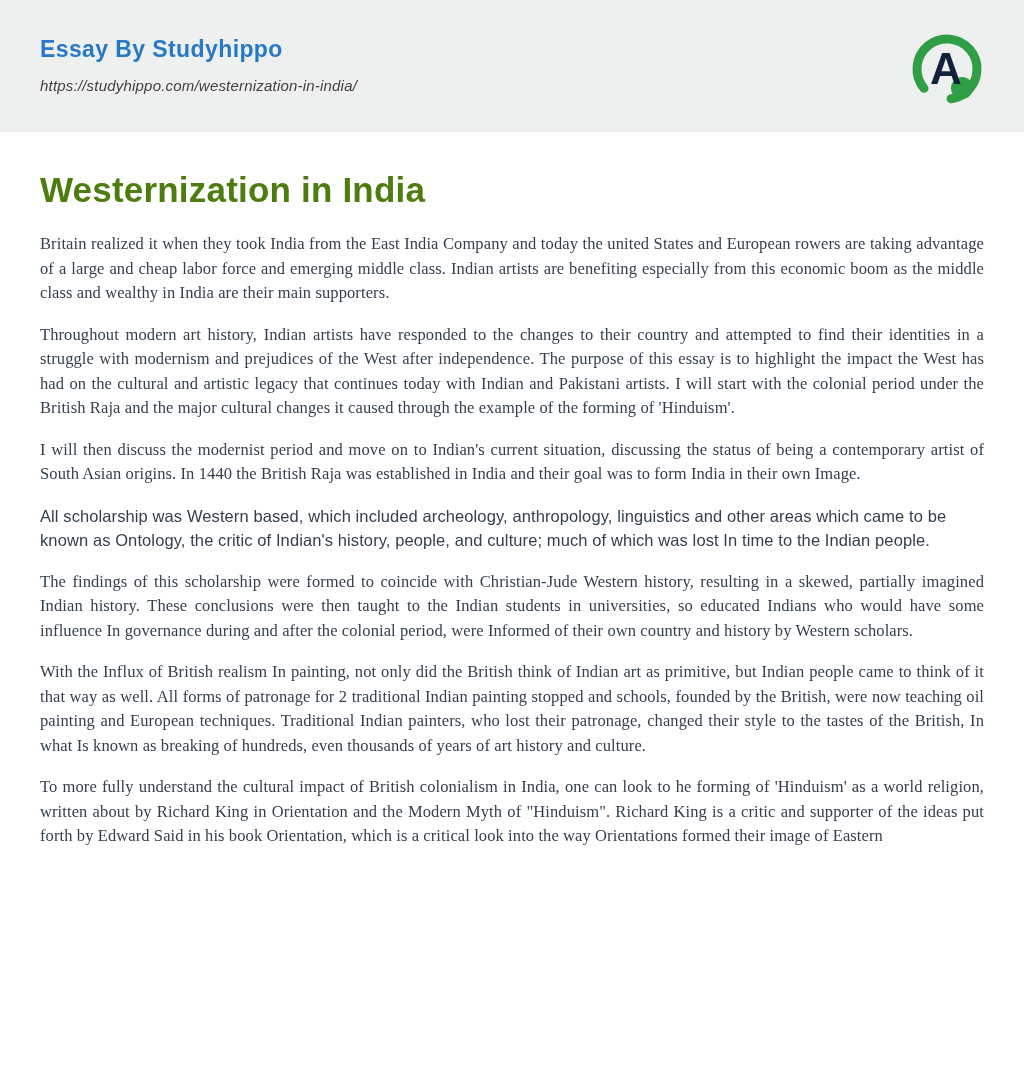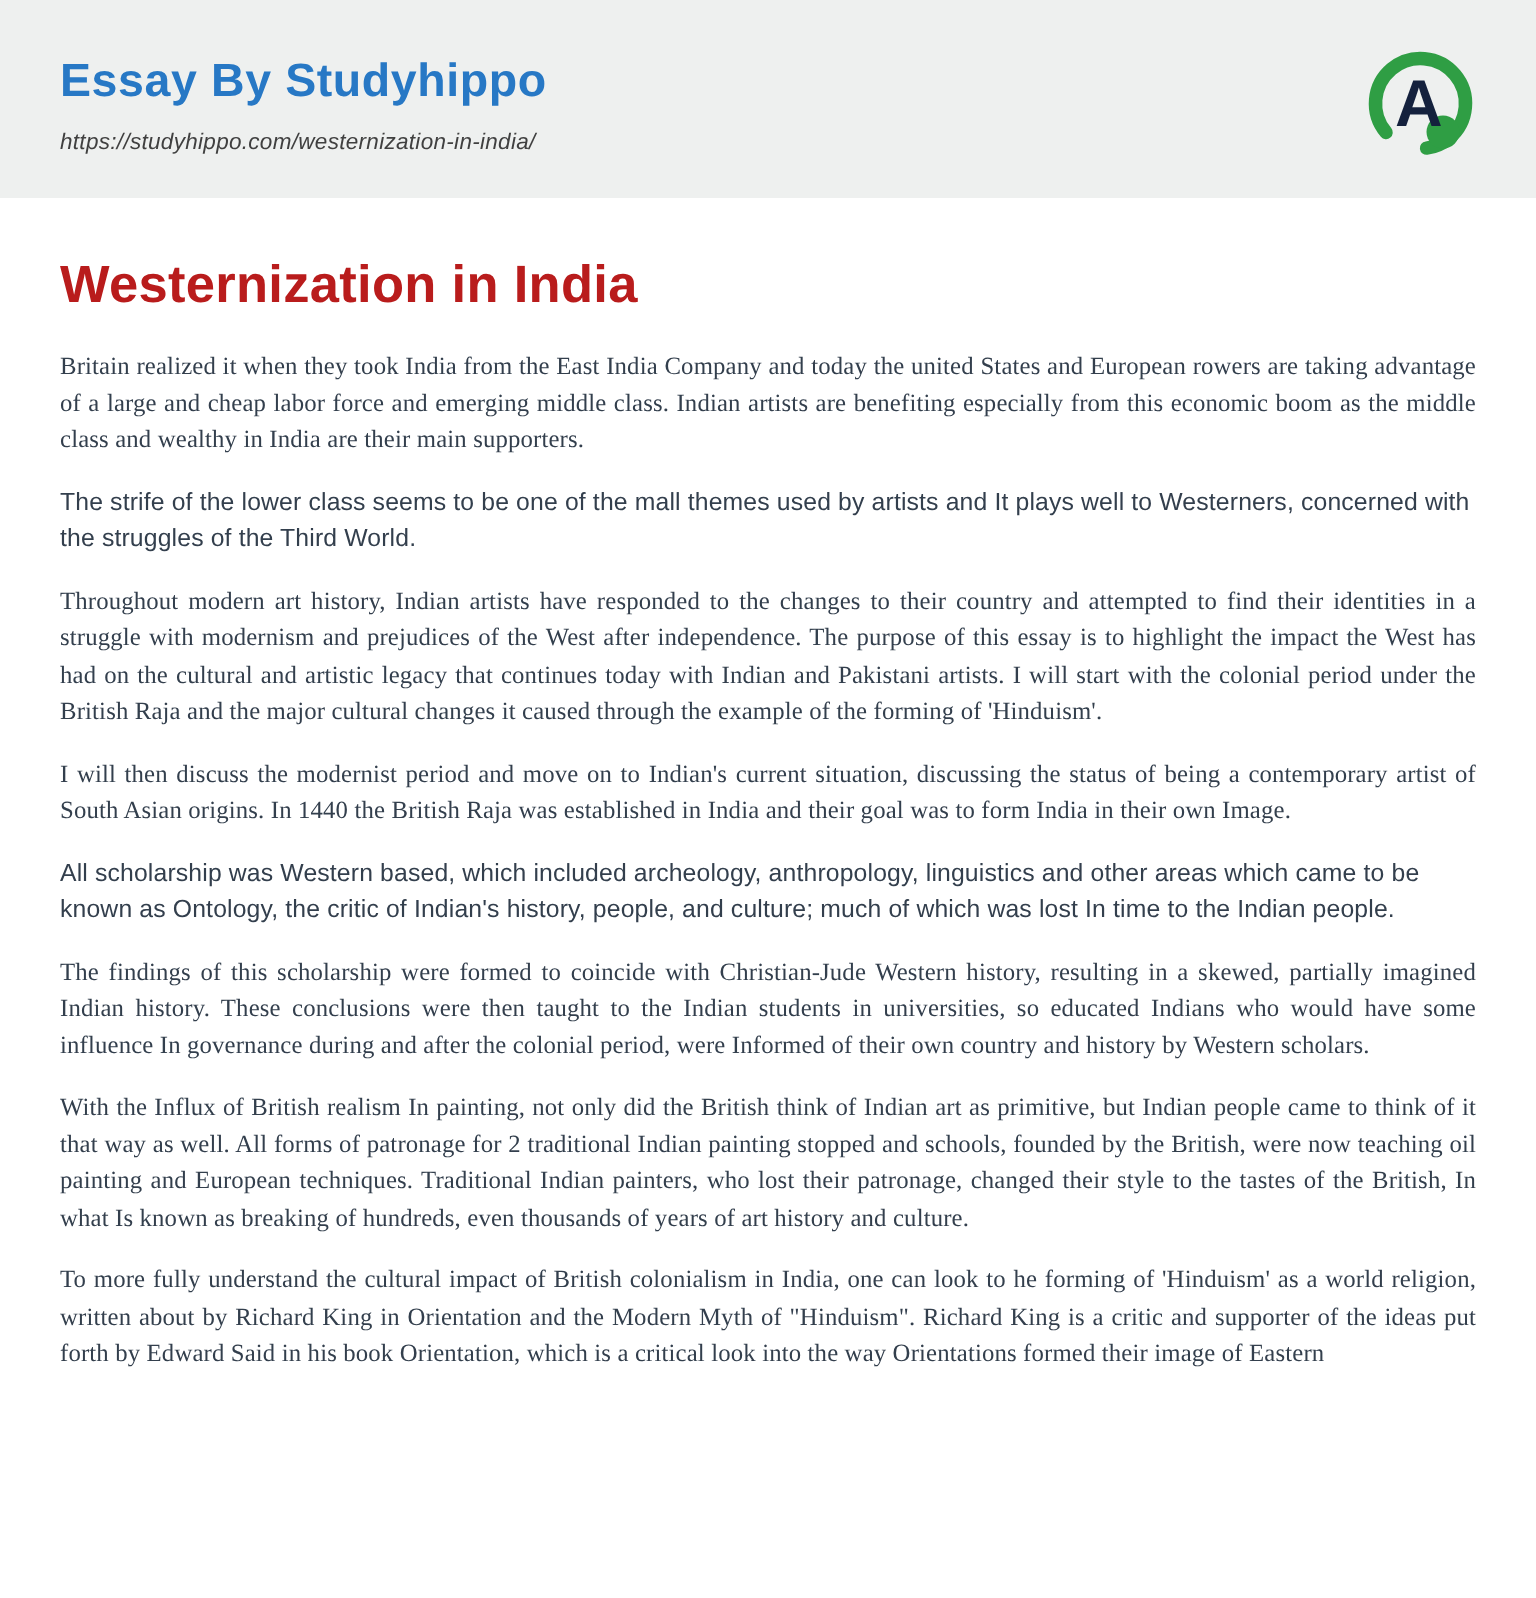--- a/index.html
+++ b/index.html
@@ -18,21 +18,21 @@
   .header {
     background: #eef0ef;
     padding: 30px 40px 26px 40px;
     display: flex;
     justify-content: space-between;
     align-items: flex-start;
   }
   .header-left { display: flex; flex-direction: column; }
   .site-title {
     color: #2778c5;
-    font-size: 31px;
+    font-size: 23px;
     font-weight: bold;
     letter-spacing: 0.4px;
     margin: 6px 0 14px 0;
   }
   .site-url {
     color: #404040;
     font-size: 15px;
     font-style: italic;
     text-decoration: none;
     letter-spacing: 0.2px;
@@ -40,21 +40,21 @@
   .logo {
     width: 74px;
     height: 74px;
     flex: 0 0 auto;
     margin-top: 2px;
   }
   .main {
     padding: 10px 40px 0 40px;
   }
   .article-title {
-    color: #b91c1c;
+    color: #4d7c0f;
     font-size: 35px;
     font-weight: bold;
     margin: 28px 0 22px 0;
     letter-spacing: 0.2px;
   }
   .article p {
     font-size: 16.5px;
     line-height: 24.5px;
     color: #333f4d;
     margin: 0 0 17px 0;
@@ -83,21 +83,20 @@
         <text x="20" y="52" font-family="Liberation Sans, sans-serif" font-size="44" font-weight="bold" fill="#14213d">A</text>
       </svg>
     </div>
   </div>
 
   <div class="main">
     <h1 class="article-title">Westernization in India</h1>
 
     <div class="article">
       <p class="justify">Britain realized it when they took India from the East India Company and today the united States and European rowers are taking advantage of a large and cheap labor force and emerging middle class. Indian artists are benefiting especially from this economic boom as the middle class and wealthy in India are their main supporters.</p>
-      <p class="left">The strife of the lower class seems to be one of the mall themes used by artists and It plays well to Westerners, concerned with the struggles of the Third World.</p>
       <p class="justify">Throughout modern art history, Indian artists have responded to the changes to their country and attempted to find their identities in a struggle with modernism and prejudices of the West after independence. The purpose of this essay is to highlight the impact the West has had on the cultural and artistic legacy that continues today with Indian and Pakistani artists. I will start with the colonial period under the British Raja and the major cultural changes it caused through the example of the forming of 'Hinduism'.</p>
       <p class="justify">I will then discuss the modernist period and move on to Indian's current situation, discussing the status of being a contemporary artist of South Asian origins. In 1440 the British Raja was established in India and their goal was to form India in their own Image.</p>
       <p class="left">All scholarship was Western based, which included archeology, anthropology, linguistics and other areas which came to be known as Ontology, the critic of Indian's history, people, and culture; much of which was lost In time to the Indian people.</p>
       <p class="justify">The findings of this scholarship were formed to coincide with Christian-Jude Western history, resulting in a skewed, partially imagined Indian history. These conclusions were then taught to the Indian students in universities, so educated Indians who would have some influence In governance during and after the colonial period, were Informed of their own country and history by Western scholars.</p>
       <p class="justify">With the Influx of British realism In painting, not only did the British think of Indian art as primitive, but Indian people came to think of it that way as well. All forms of patronage for 2 traditional Indian painting stopped and schools, founded by the British, were now teaching oil painting and European techniques. Traditional Indian painters, who lost their patronage, changed their style to the tastes of the British, In what Is known as breaking of hundreds, even thousands of years of art history and culture.</p>
       <p class="justify">To more fully understand the cultural impact of British colonialism in India, one can look to he forming of 'Hinduism' as a world religion, written about by Richard King in Orientation and the Modern Myth of "Hinduism". Richard King is a critic and supporter of the ideas put forth by Edward Said in his book Orientation, which is a critical look into the way Orientations formed their image of Eastern</p>
     </div>
   </div>
 
 </div>

